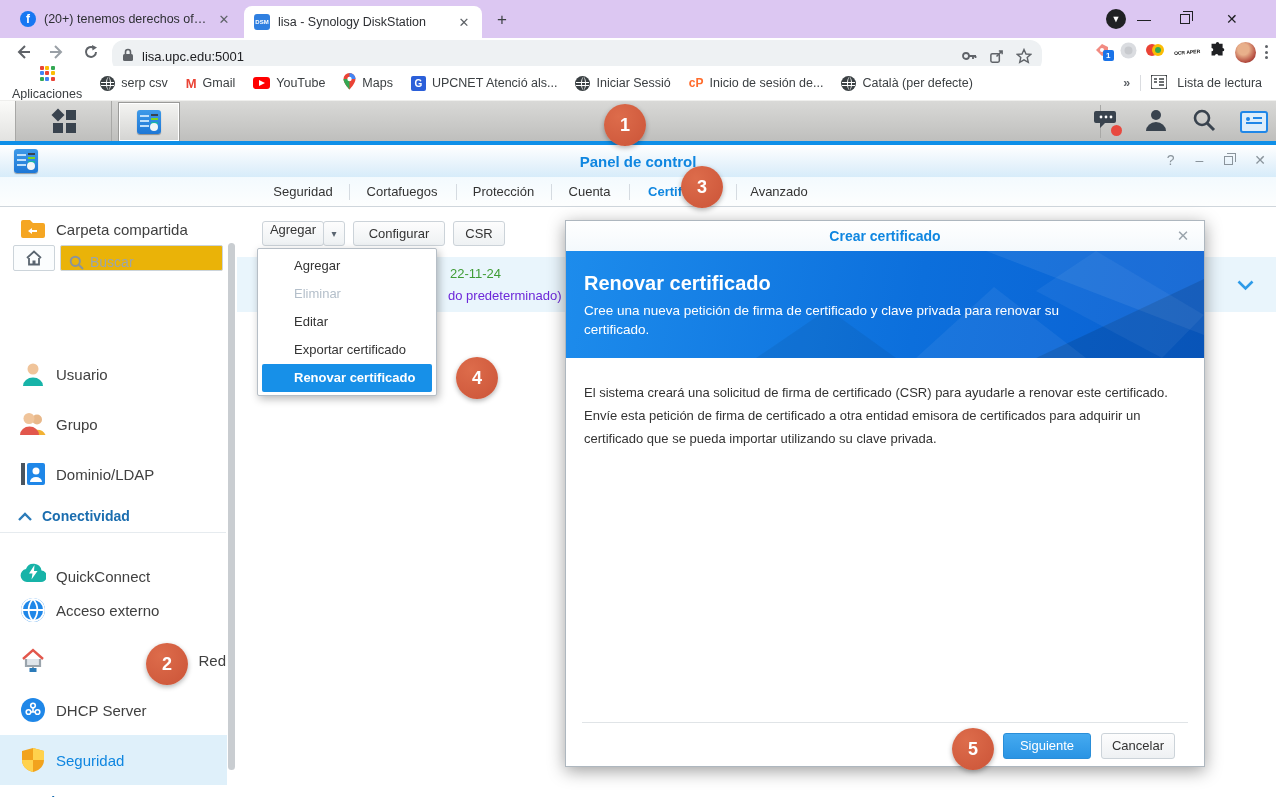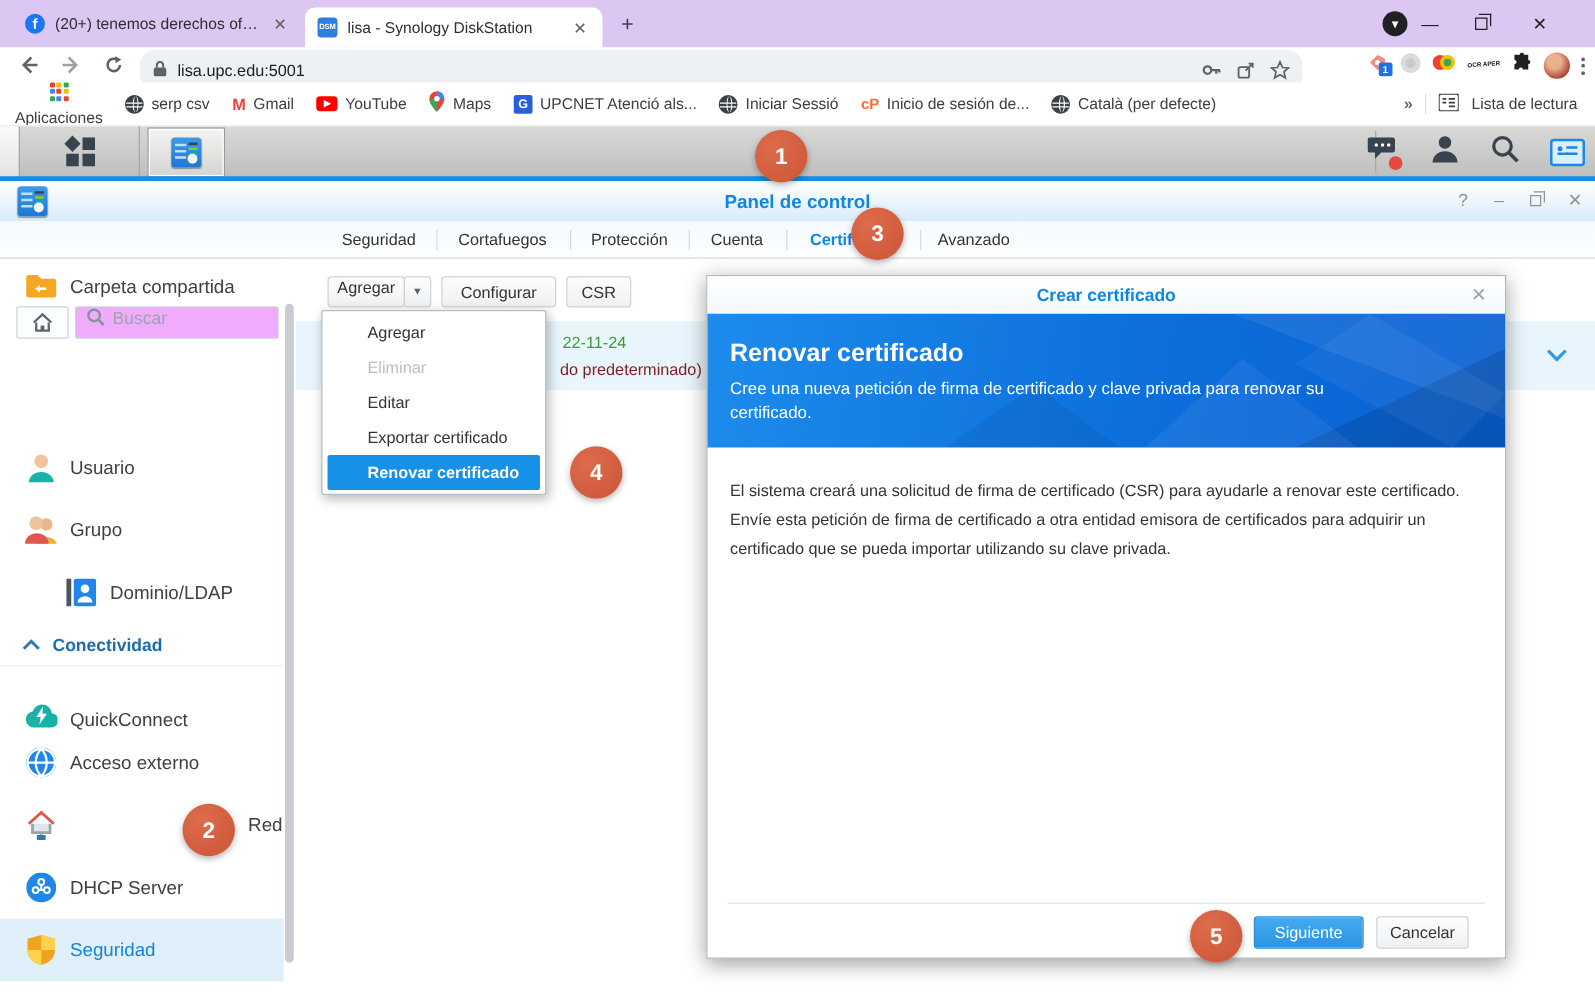--- a/index.html
+++ b/index.html
@@ -84,32 +84,32 @@
   .side-item { position:absolute; left:0; width:226px; height:50px; display:flex; align-items:center; }
   .side-item .ic { margin-left:20px; width:26px; height:26px; flex:0 0 26px; display:flex; align-items:center; justify-content:center; }
   .side-item .lbl { margin-left:10px; font-size:15px; color:#404040; }
   .side-item.selected { background:#dff0fa; width:227px; }
   .side-item.selected .lbl { color:#0f86e0; }
   .side-head { position:absolute; left:0; width:226px; height:30px; display:flex; align-items:center; }
   .side-head .chev { margin-left:18px; }
   .side-head .lbl { margin-left:10px; font-size:14px; font-weight:bold; color:#1a6daf; }
   .side-div { position:absolute; left:0px; width:226px; height:1px; background:#e6ebef; }
   .home-btn { position:absolute; left:13px; top:33px; width:42px; height:26px; background:#fbfdfe; border:1px solid #ccd4da; border-radius:2px; display:flex; align-items:center; justify-content:center; z-index:3; }
-  .searchbox { position:absolute; left:60px; top:33px; width:163px; height:26px; background:#f0abfc; border:1px solid #ccd4da; border-radius:2px; display:flex; align-items:flex-start; z-index:3; }
+  .searchbox { position:absolute; left:60px; top:33px; width:163px; height:26px; background:#eab308; border:1px solid #ccd4da; border-radius:2px; display:flex; align-items:flex-end; z-index:3; }
   .searchbox input { border:none; outline:none; width:110px; font-size:14px; color:#444; margin-left:6px; font-family:"Liberation Sans",sans-serif; background:transparent; }
   .searchbox input::placeholder { color:#9aa5ad; }
   .side-scroll { position:absolute; left:228px; top:98px; width:7px; height:527px; background:#c9cdd1; border-radius:4px; z-index:4; }
 
   
   .content { position:absolute; left:227px; top:62px; right:0; bottom:0; background:#fff; }
   .syno-btn { position:absolute; top:14px; height:25px; background:linear-gradient(#fdfdfd,#eef1f3); border:1px solid #ccd3d9; border-radius:3px; font-size:13px; color:#333; text-align:center; font-family:"Liberation Sans",sans-serif; }
   .split-arrow { border-left:1px solid #ccd3d9; }
   .certrow { position:absolute; left:10px; top:50px; right:0; height:55px; background:#e9f5fc; }
   .cr-date { position:absolute; left:213px; top:9px; font-size:13px; color:#3f9c35; }
-  .cr-sub { position:absolute; left:211px; top:31px; font-size:13px; color:#7f1d1d; }
+  .cr-sub { position:absolute; left:211px; top:31px; font-size:13px; color:#6d28d9; }
   .cr-chev { position:absolute; right:22px; top:20px; }
 
   
   .menu { position:absolute; left:257px; top:103px; width:180px; height:148px; background:#fff; border:1px solid #b6bec6; border-radius:2px; box-shadow:2px 3px 9px rgba(0,0,0,.28); z-index:6; padding-top:3px; }
   .mi { height:28px; line-height:28px; font-size:13px; color:#333; padding-left:36px; }
   .mi.disabled { color:#b4bfca; }
   .mi.selected { background:#1790e8; color:#fff; font-weight:bold; margin:0 4px; padding-left:32px; border-radius:2px; }
 
   
   .dialog { position:absolute; left:565px; top:75px; width:640px; height:547px; background:#fff; border:1px solid #aeb7bf; box-shadow:0 4px 16px rgba(0,0,0,.38); z-index:7; }
@@ -407,21 +407,21 @@
         <span class="ic">
           <svg width="26" height="24" viewBox="0 0 26 24">
               <circle cx="17" cy="7.5" r="5" fill="#e8b88a"></circle>
               <path d="M8.5 23 a9 8 0 0 1 17 0 Z" fill="#f2b233"></path>
               <circle cx="9" cy="6.5" r="5.5" fill="#f0c49a"></circle>
               <path d="M0 23 a9.5 8.5 0 0 1 19 0 Z" fill="#e2574c"></path>
             </svg>
         </span>
         <span class="lbl">Grupo</span>
       </div>
-      <div class="side-item" style="top:237px;padding-left:32px;">
+      <div class="side-item" style="top:237px;">
         <span class="ic">
           <svg width="24" height="24" viewBox="0 0 24 24">
               <rect x="0" y="1" width="4" height="22" fill="#4a5560"></rect>
               <rect x="6" y="1" width="18" height="22" rx="2" fill="#1f87e8"></rect>
               <circle cx="15" cy="9" r="3.5" fill="#fff"></circle>
               <path d="M9 20 a6 5 0 0 1 12 0 Z" fill="#fff"></path>
             </svg>
         </span>
         <span class="lbl">Dominio/LDAP</span>
       </div>

